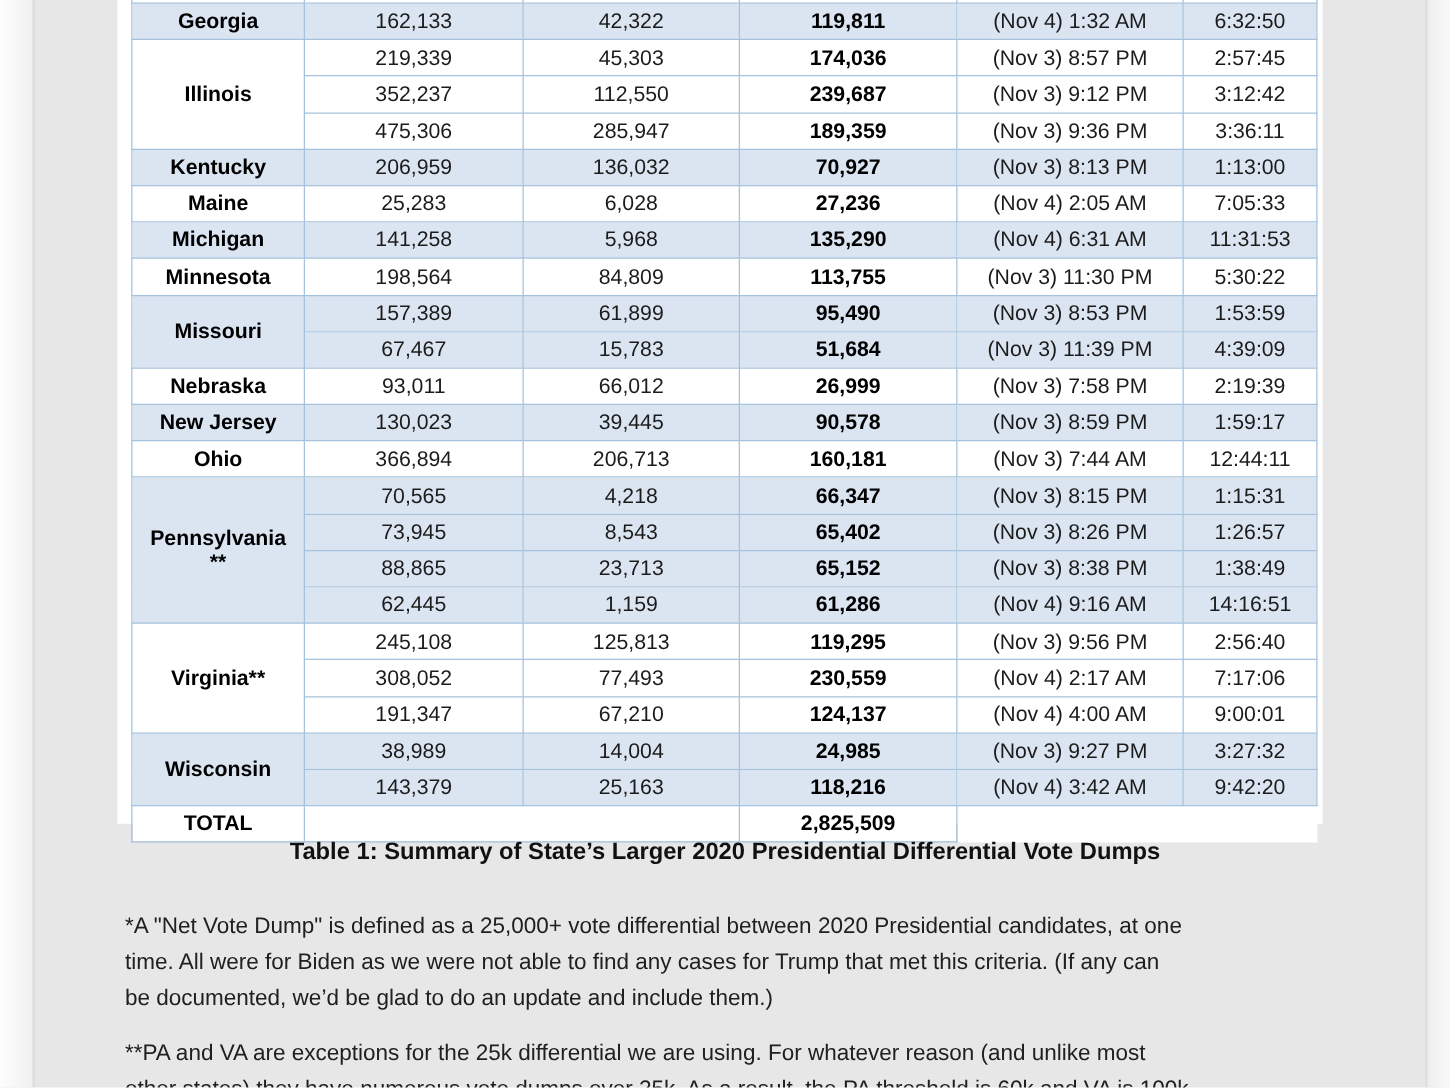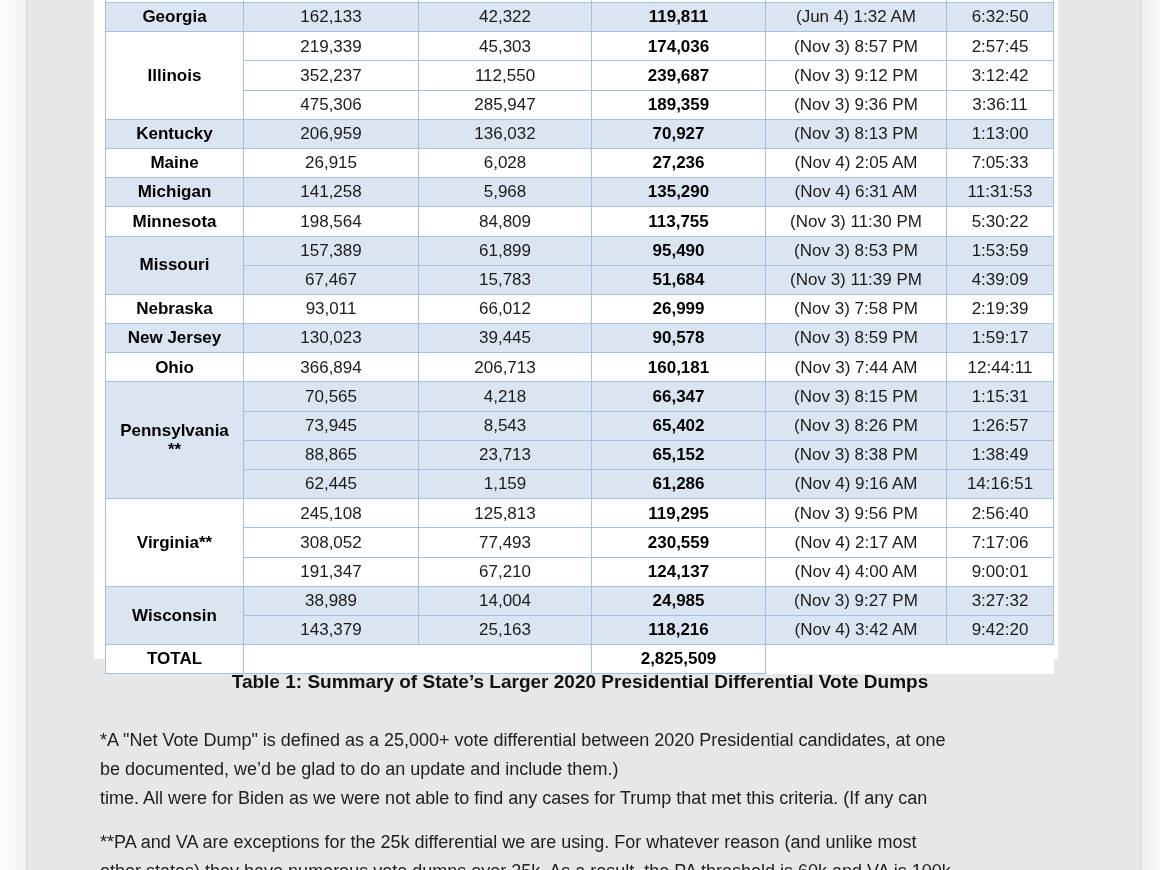--- a/index.html
+++ b/index.html
@@ -49,21 +49,21 @@
           <td></td>
           <td></td>
           <td></td>
           <td></td>
         </tr>
         <tr>
           <td class="c-state band" rowspan="1">Georgia</td>
           <td class="c-num band">162,133</td>
           <td class="c-num band">42,322</td>
           <td class="c-net band">119,811</td>
-          <td class="c-time band">(Jun 4) 1:32 AM</td>
+          <td class="c-time band">(Nov 4) 1:32 AM</td>
           <td class="c-dur band">6:32:50</td>
         </tr>
         <tr>
           <td class="c-state" rowspan="3">Illinois</td>
           <td class="c-num">219,339</td>
           <td class="c-num">45,303</td>
           <td class="c-net">174,036</td>
           <td class="c-time">(Nov 3) 8:57 PM</td>
           <td class="c-dur">2:57:45</td>
         </tr>
@@ -84,21 +84,21 @@
         <tr>
           <td class="c-state band" rowspan="1">Kentucky</td>
           <td class="c-num band">206,959</td>
           <td class="c-num band">136,032</td>
           <td class="c-net band">70,927</td>
           <td class="c-time band">(Nov 3) 8:13 PM</td>
           <td class="c-dur band">1:13:00</td>
         </tr>
         <tr>
           <td class="c-state" rowspan="1">Maine</td>
-          <td class="c-num">26,915</td>
+          <td class="c-num">25,283</td>
           <td class="c-num">6,028</td>
           <td class="c-net">27,236</td>
           <td class="c-time">(Nov 4) 2:05 AM</td>
           <td class="c-dur">7:05:33</td>
         </tr>
         <tr>
           <td class="c-state band" rowspan="1">Michigan</td>
           <td class="c-num band">141,258</td>
           <td class="c-num band">5,968</td>
           <td class="c-net band">135,290</td>
@@ -225,20 +225,20 @@
           <td class="empty-right" colspan="2"></td>
         </tr>
       </tbody>
   </table>
 </div>
 
 <div class="caption">Table 1: Summary of State’s Larger 2020 Presidential Differential Vote Dumps</div>
 
 <div class="footnote fn1">
   <div>*A "Net Vote Dump" is defined as a 25,000+ vote differential between 2020 Presidential candidates, at one</div>
+  <div>time. All were for Biden as we were not able to find any cases for Trump that met this criteria. (If any can</div>
   <div>be documented, we’d be glad to do an update and include them.)</div>
-  <div>time. All were for Biden as we were not able to find any cases for Trump that met this criteria. (If any can</div>
 </div>
 
 <div class="footnote fn2">
   <div>**PA and VA are exceptions for the 25k differential we are using. For whatever reason (and unlike most</div>
   <div>other states) they have numerous vote dumps over 25k. As a result, the PA threshold is 60k and VA is 100k</div>
 </div>
 
 </body></html>

